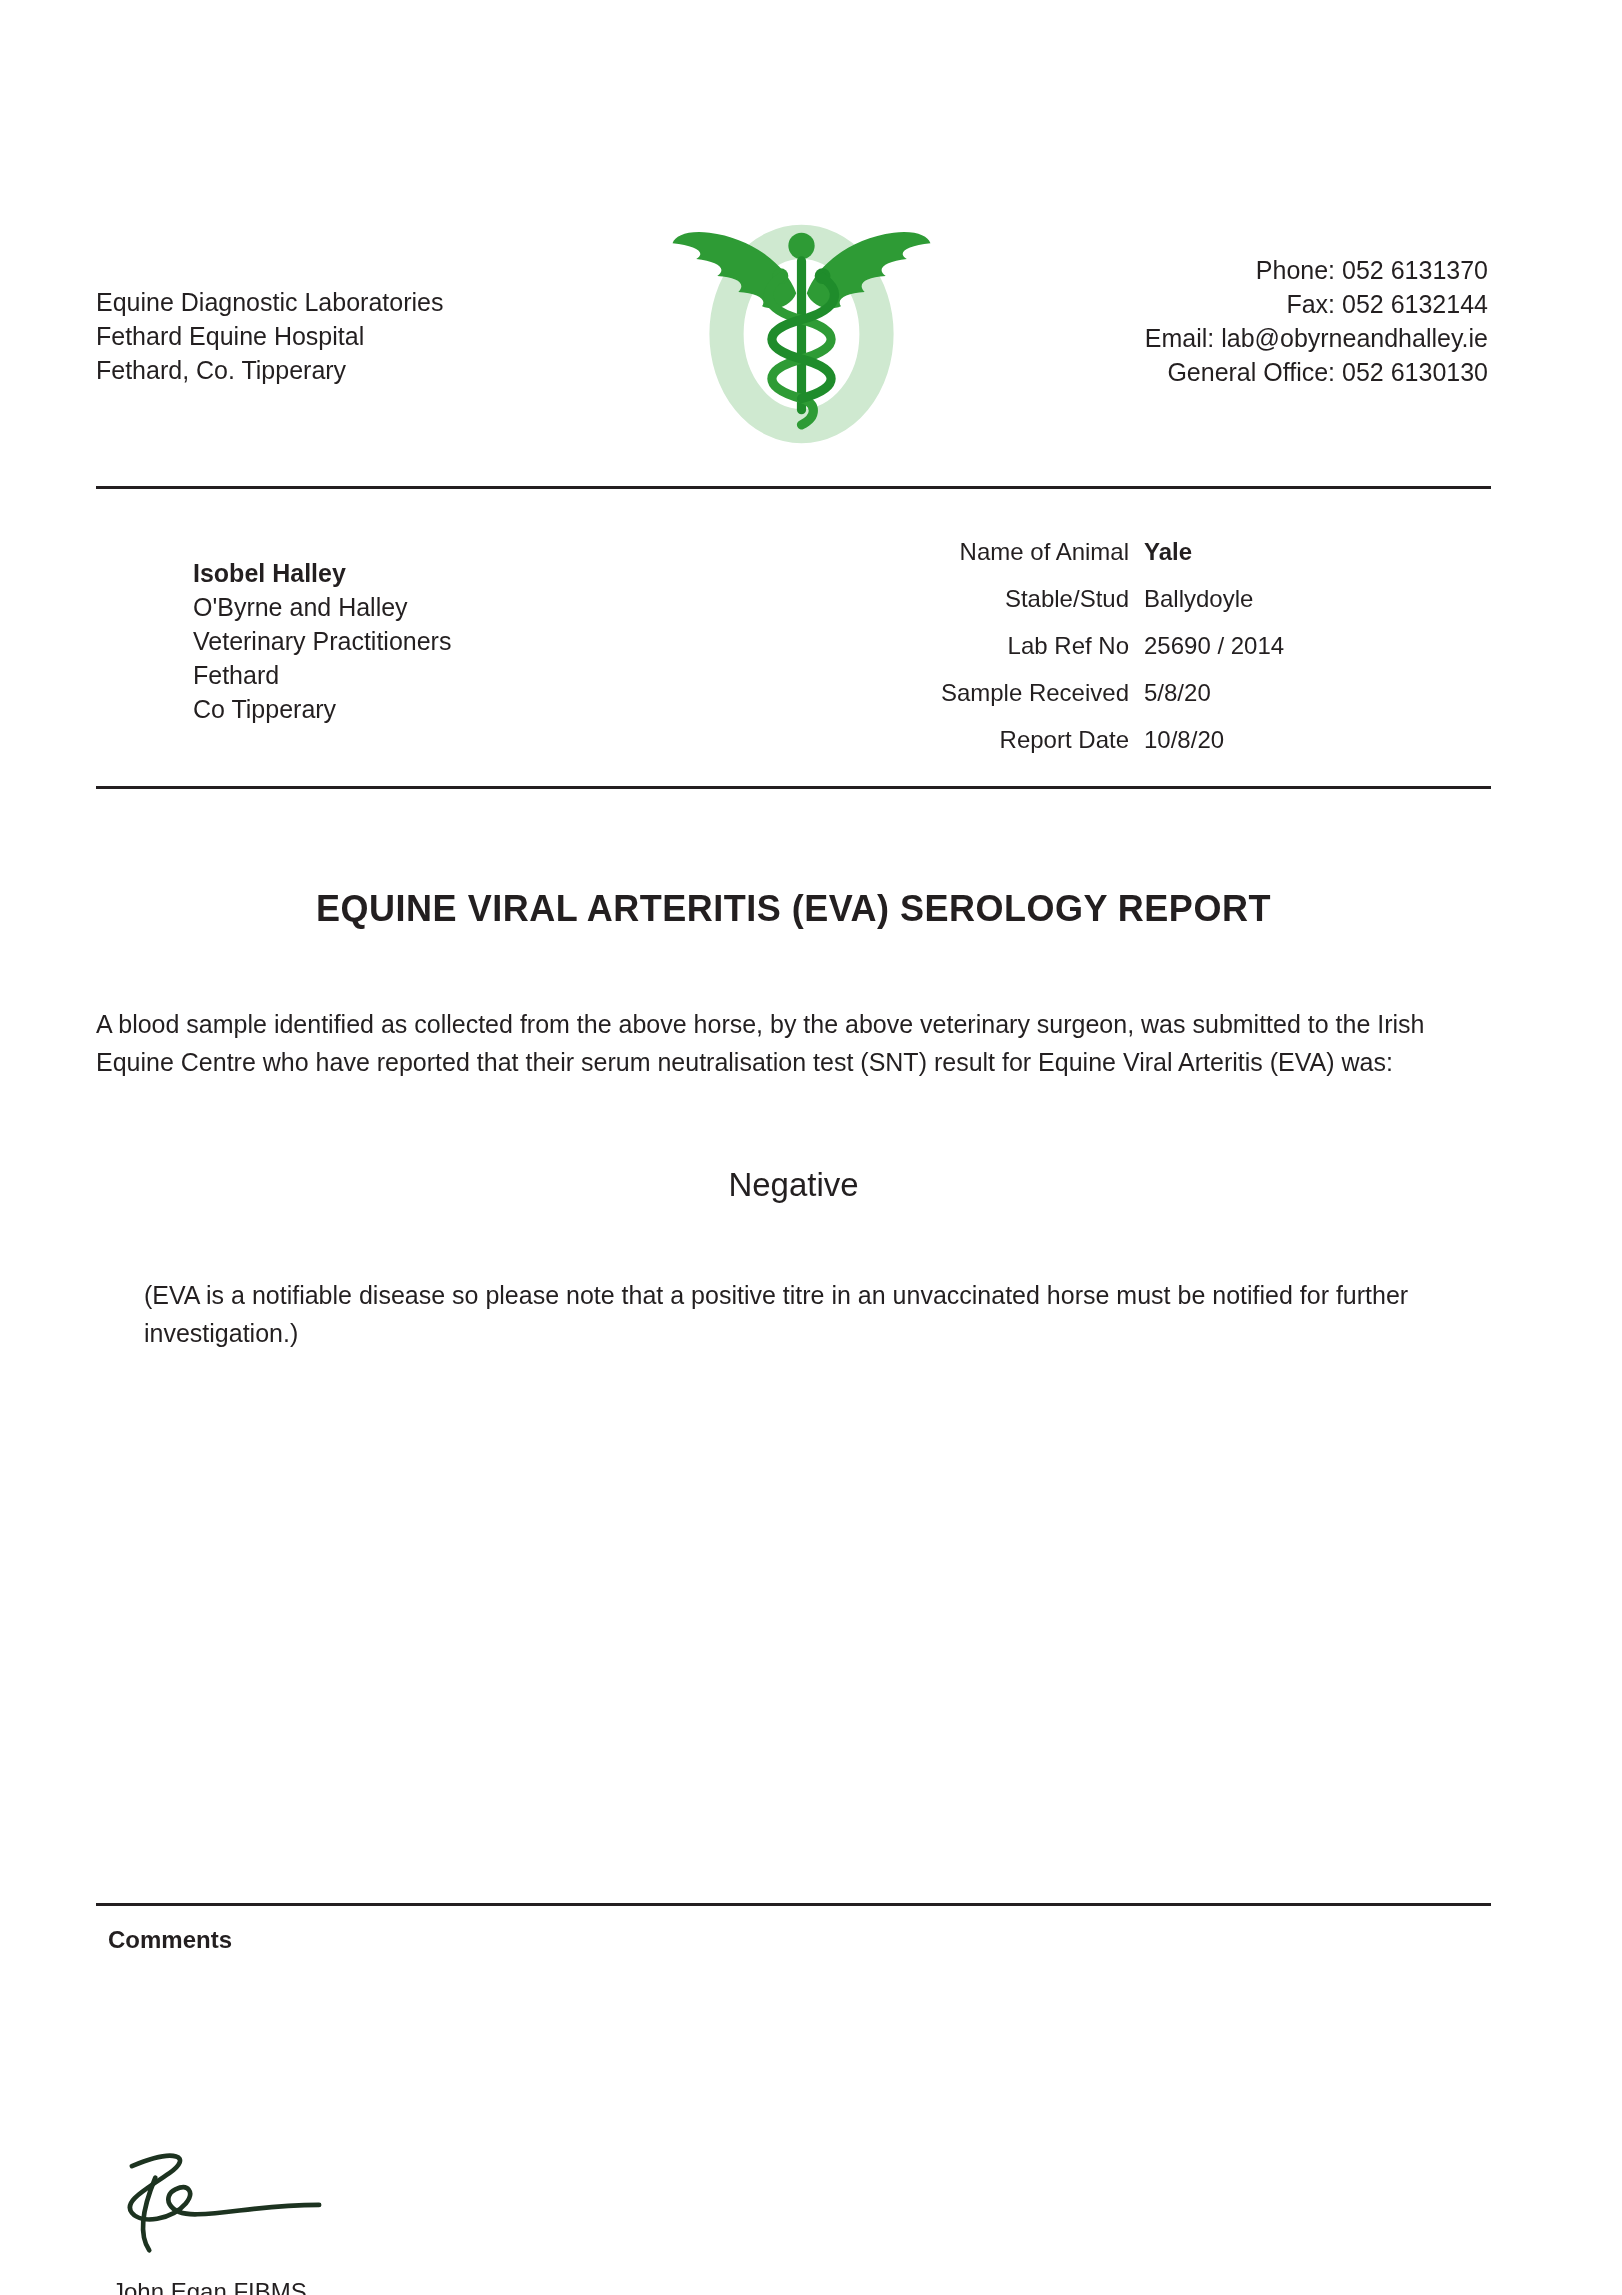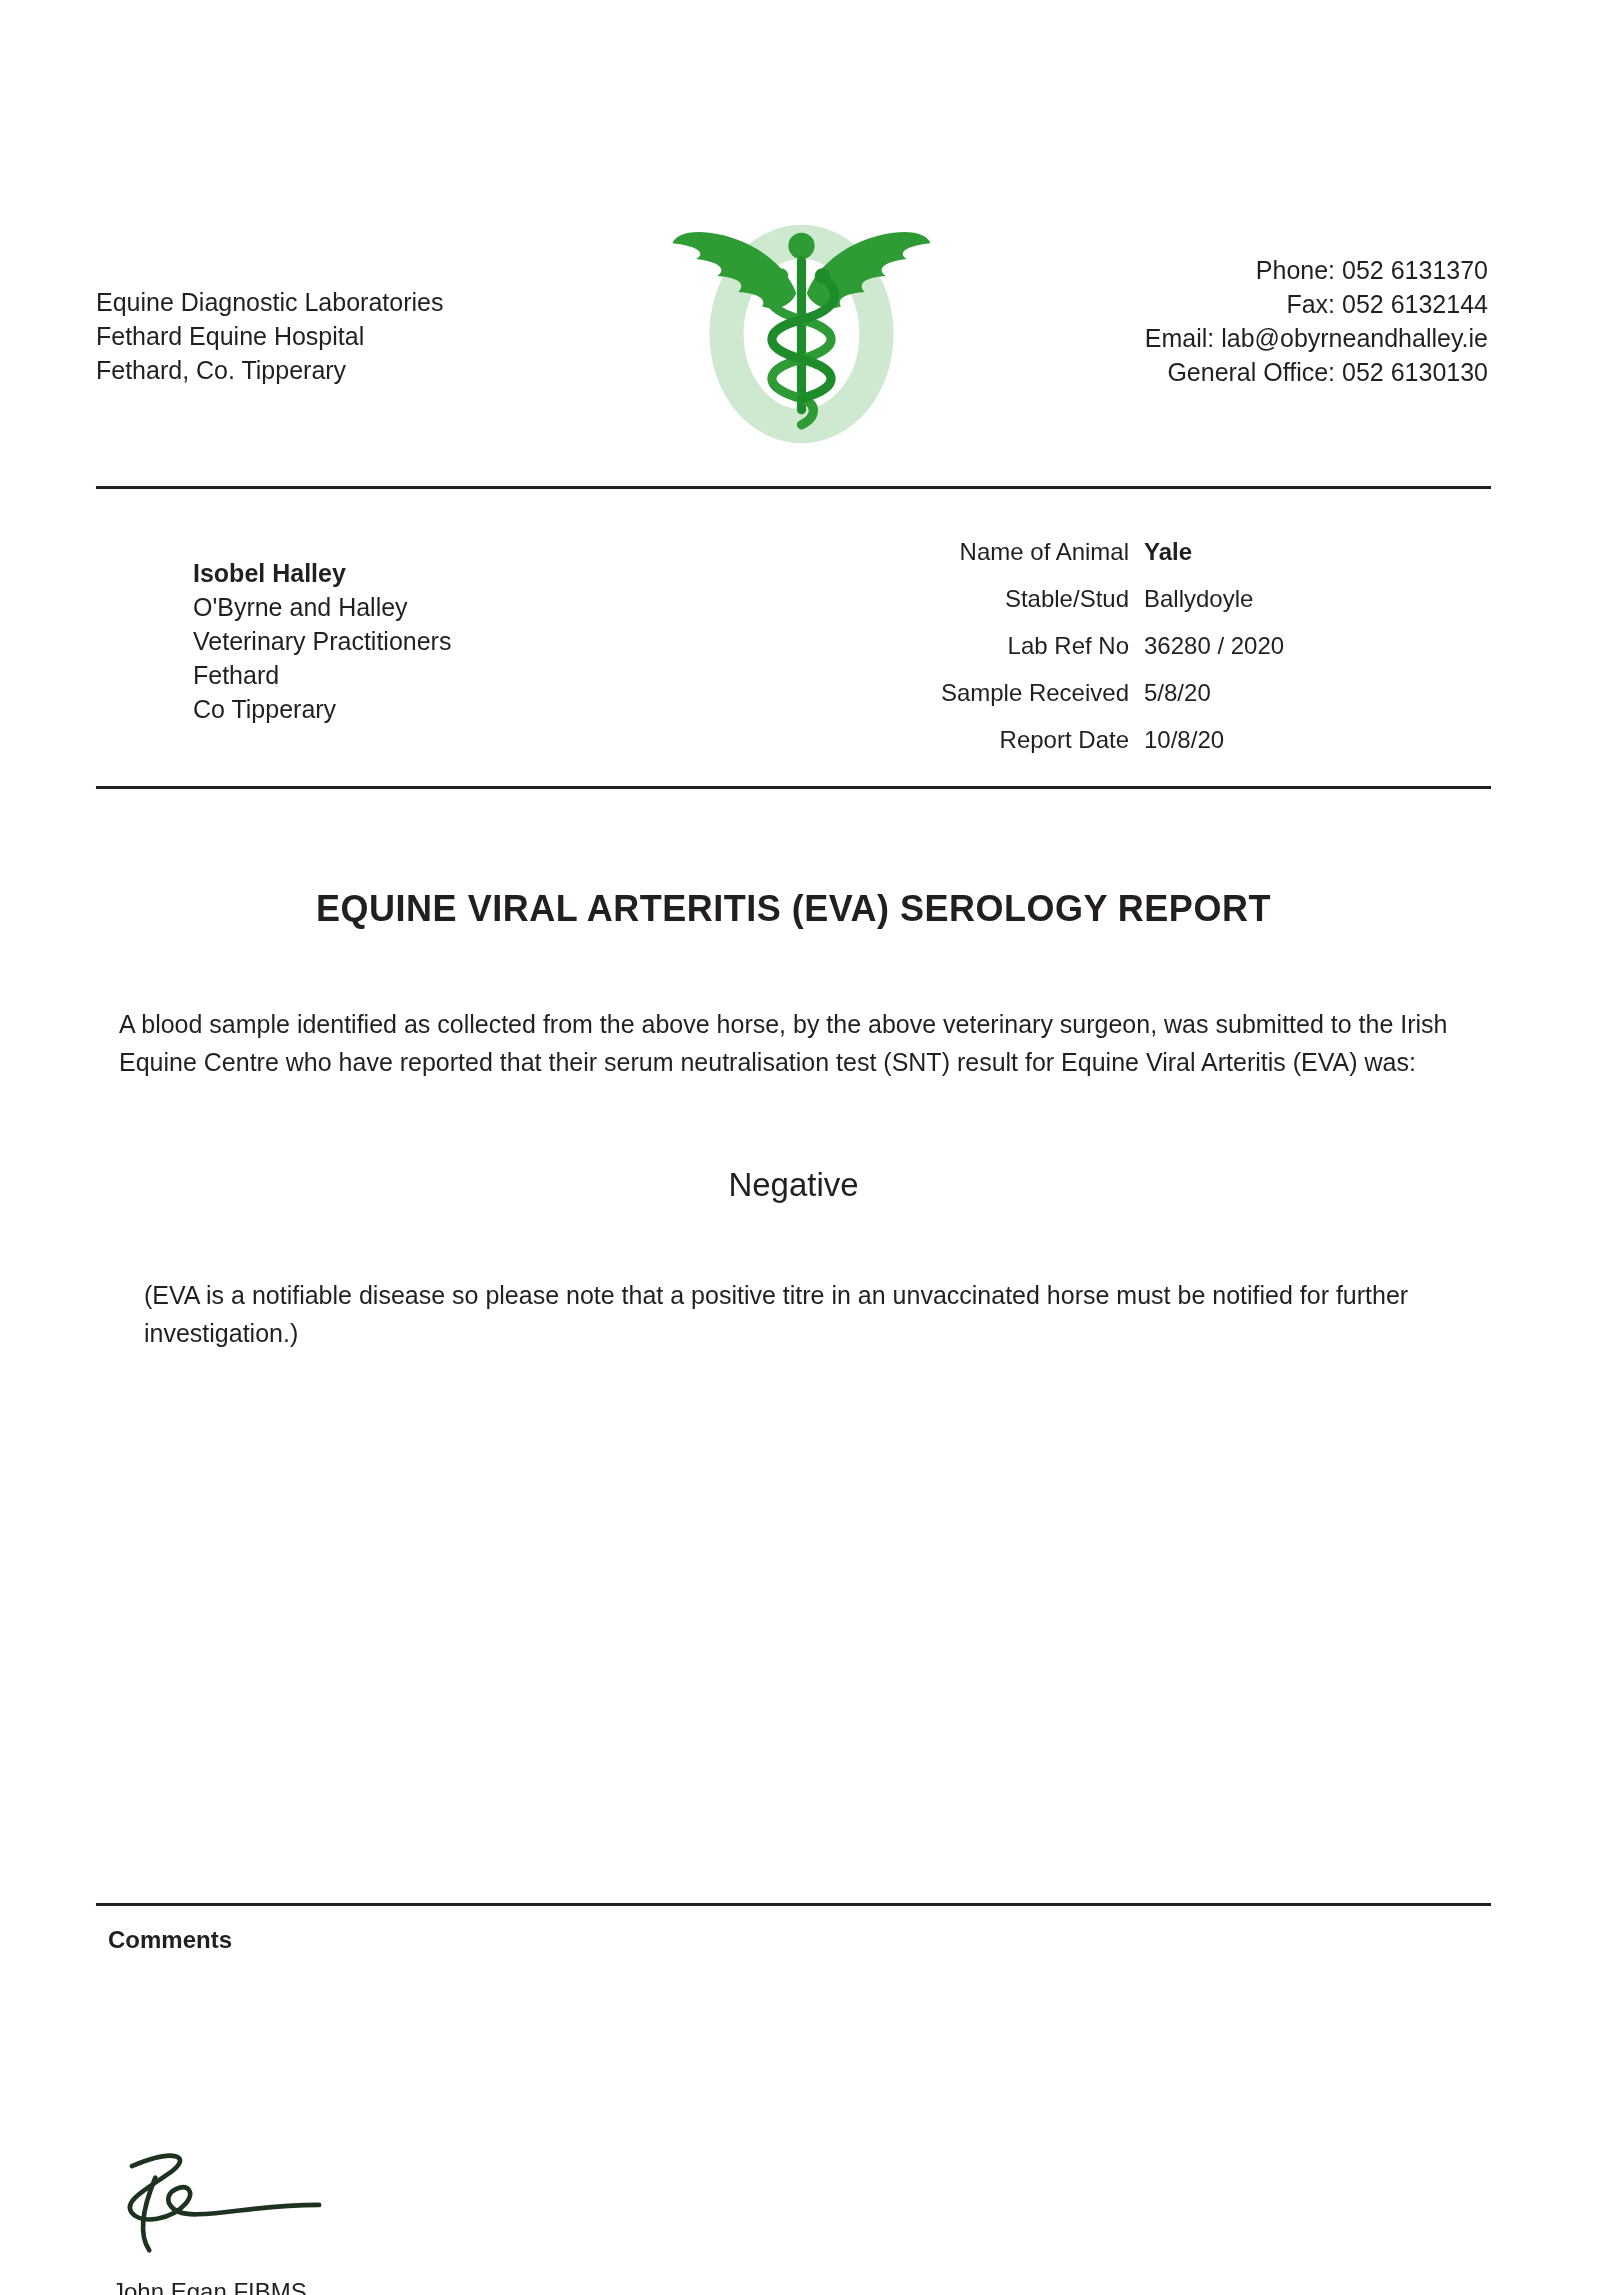--- a/index.html
+++ b/index.html
@@ -39,21 +39,21 @@
     white-space:nowrap;
   }
   .detail-values .v-bold { font-weight:bold; }
 
   .title {
     left:96px; width:1395px; top:888px;
     text-align:center;
     font-size:36px; font-weight:bold;
     letter-spacing:0.5px;
   }
-  .body-par { left:96px; width:1400px; top:1005px; font-size:25px; line-height:38px;margin-left:23px; }
+  .body-par { left:96px; width:1400px; top:1005px; font-size:25px; line-height:38px; }
   .result {
     left:96px; width:1395px; top:1166px;
     text-align:center; font-size:33px; font-weight:normal;
   }
   .note { left:96px; width:1400px; top:1276px; font-size:25px; line-height:38px;margin-left:48px; }
 
   .comments { left:108px; top:1926px; font-size:24px; font-weight:bold; }
 
   .signature { left:106px; top:2145px; width:225px; height:117px; }
   .signatory { left:112px; top:2278px; font-size:24px; }
@@ -102,21 +102,21 @@
     <div>Name of Animal</div>
     <div>Stable/Stud</div>
     <div>Lab Ref No</div>
     <div>Sample Received</div>
     <div>Report Date</div>
   </div>
 
   <div class="abs detail-values">
     <div class="v-bold">Yale</div>
     <div>Ballydoyle</div>
-    <div>36280 / 2020</div>
+    <div>25690 / 2014</div>
     <div>5/8/20</div>
     <div>10/8/20</div>
   </div>
 
   <div class="abs rule r2"></div>
 
   <h1 class="abs title">EQUINE VIRAL ARTERITIS (EVA) SEROLOGY REPORT</h1>
   <p class="abs body-par">A blood sample identified as collected from the above horse, by the above veterinary surgeon, was submitted to the Irish Equine Centre who have reported that their serum neutralisation test (SNT) result for Equine Viral Arteritis (EVA) was:</p>
   <div class="abs result">Negative</div>
   <p class="abs note">(EVA is a notifiable disease so please note that a positive titre in an unvaccinated horse must be notified for further investigation.)</p>

